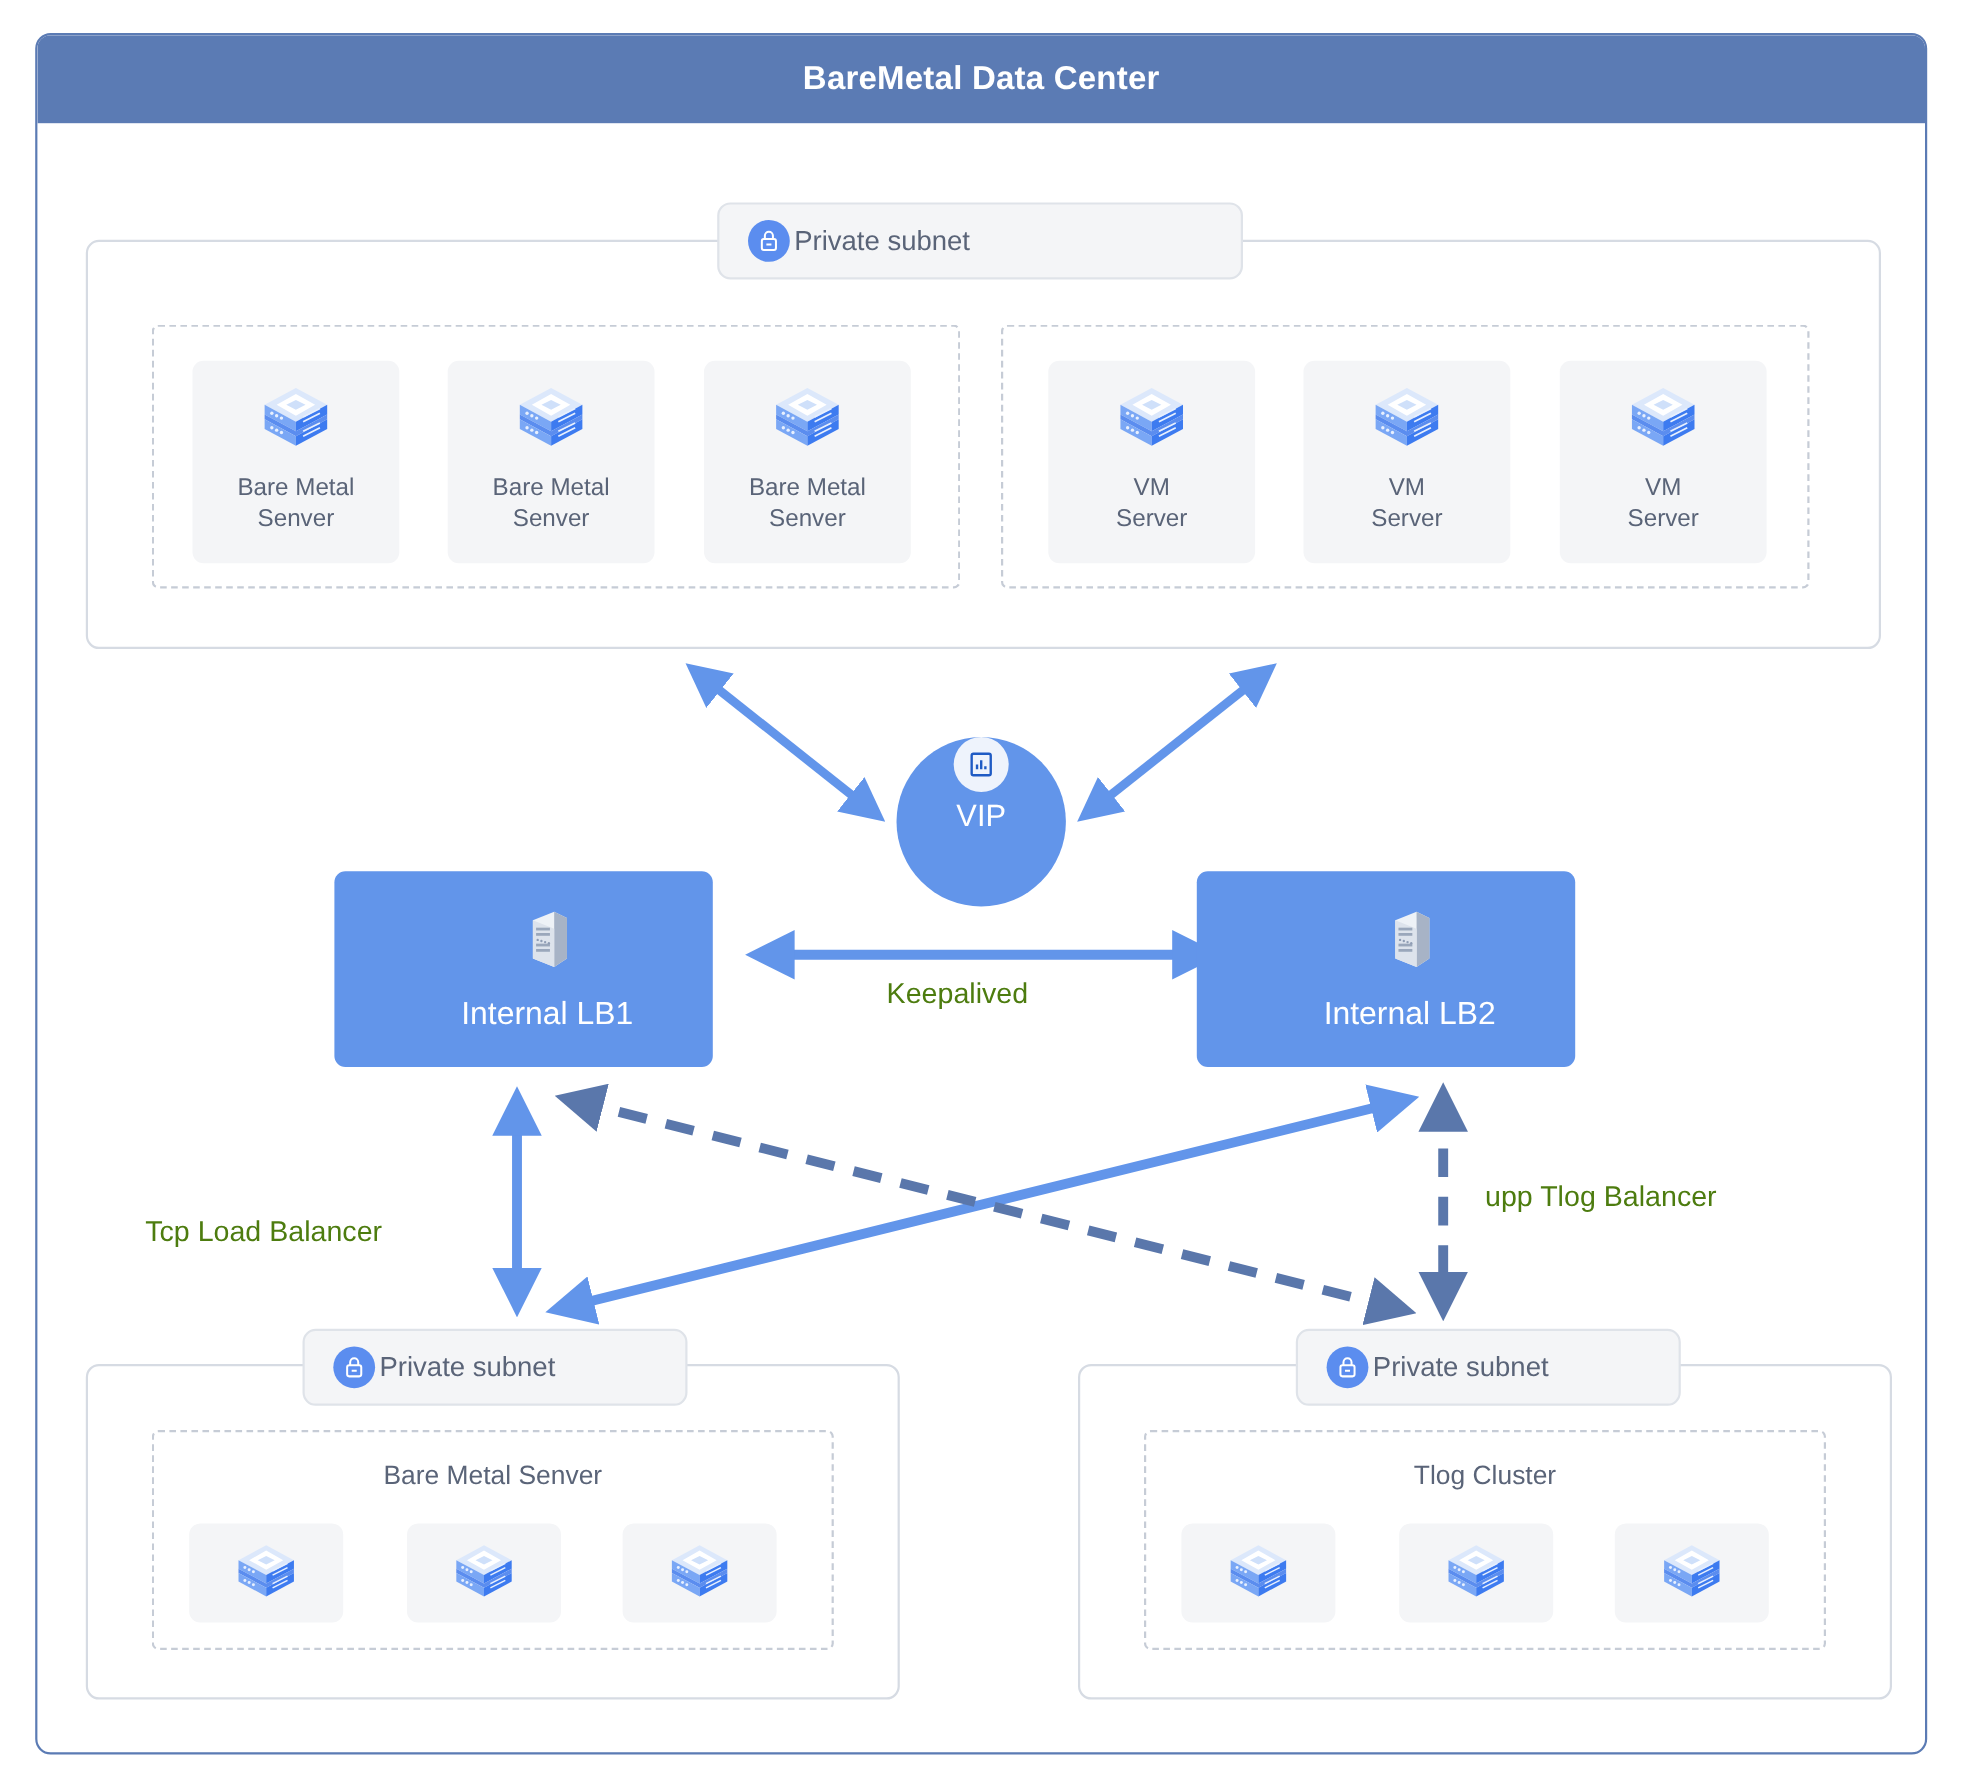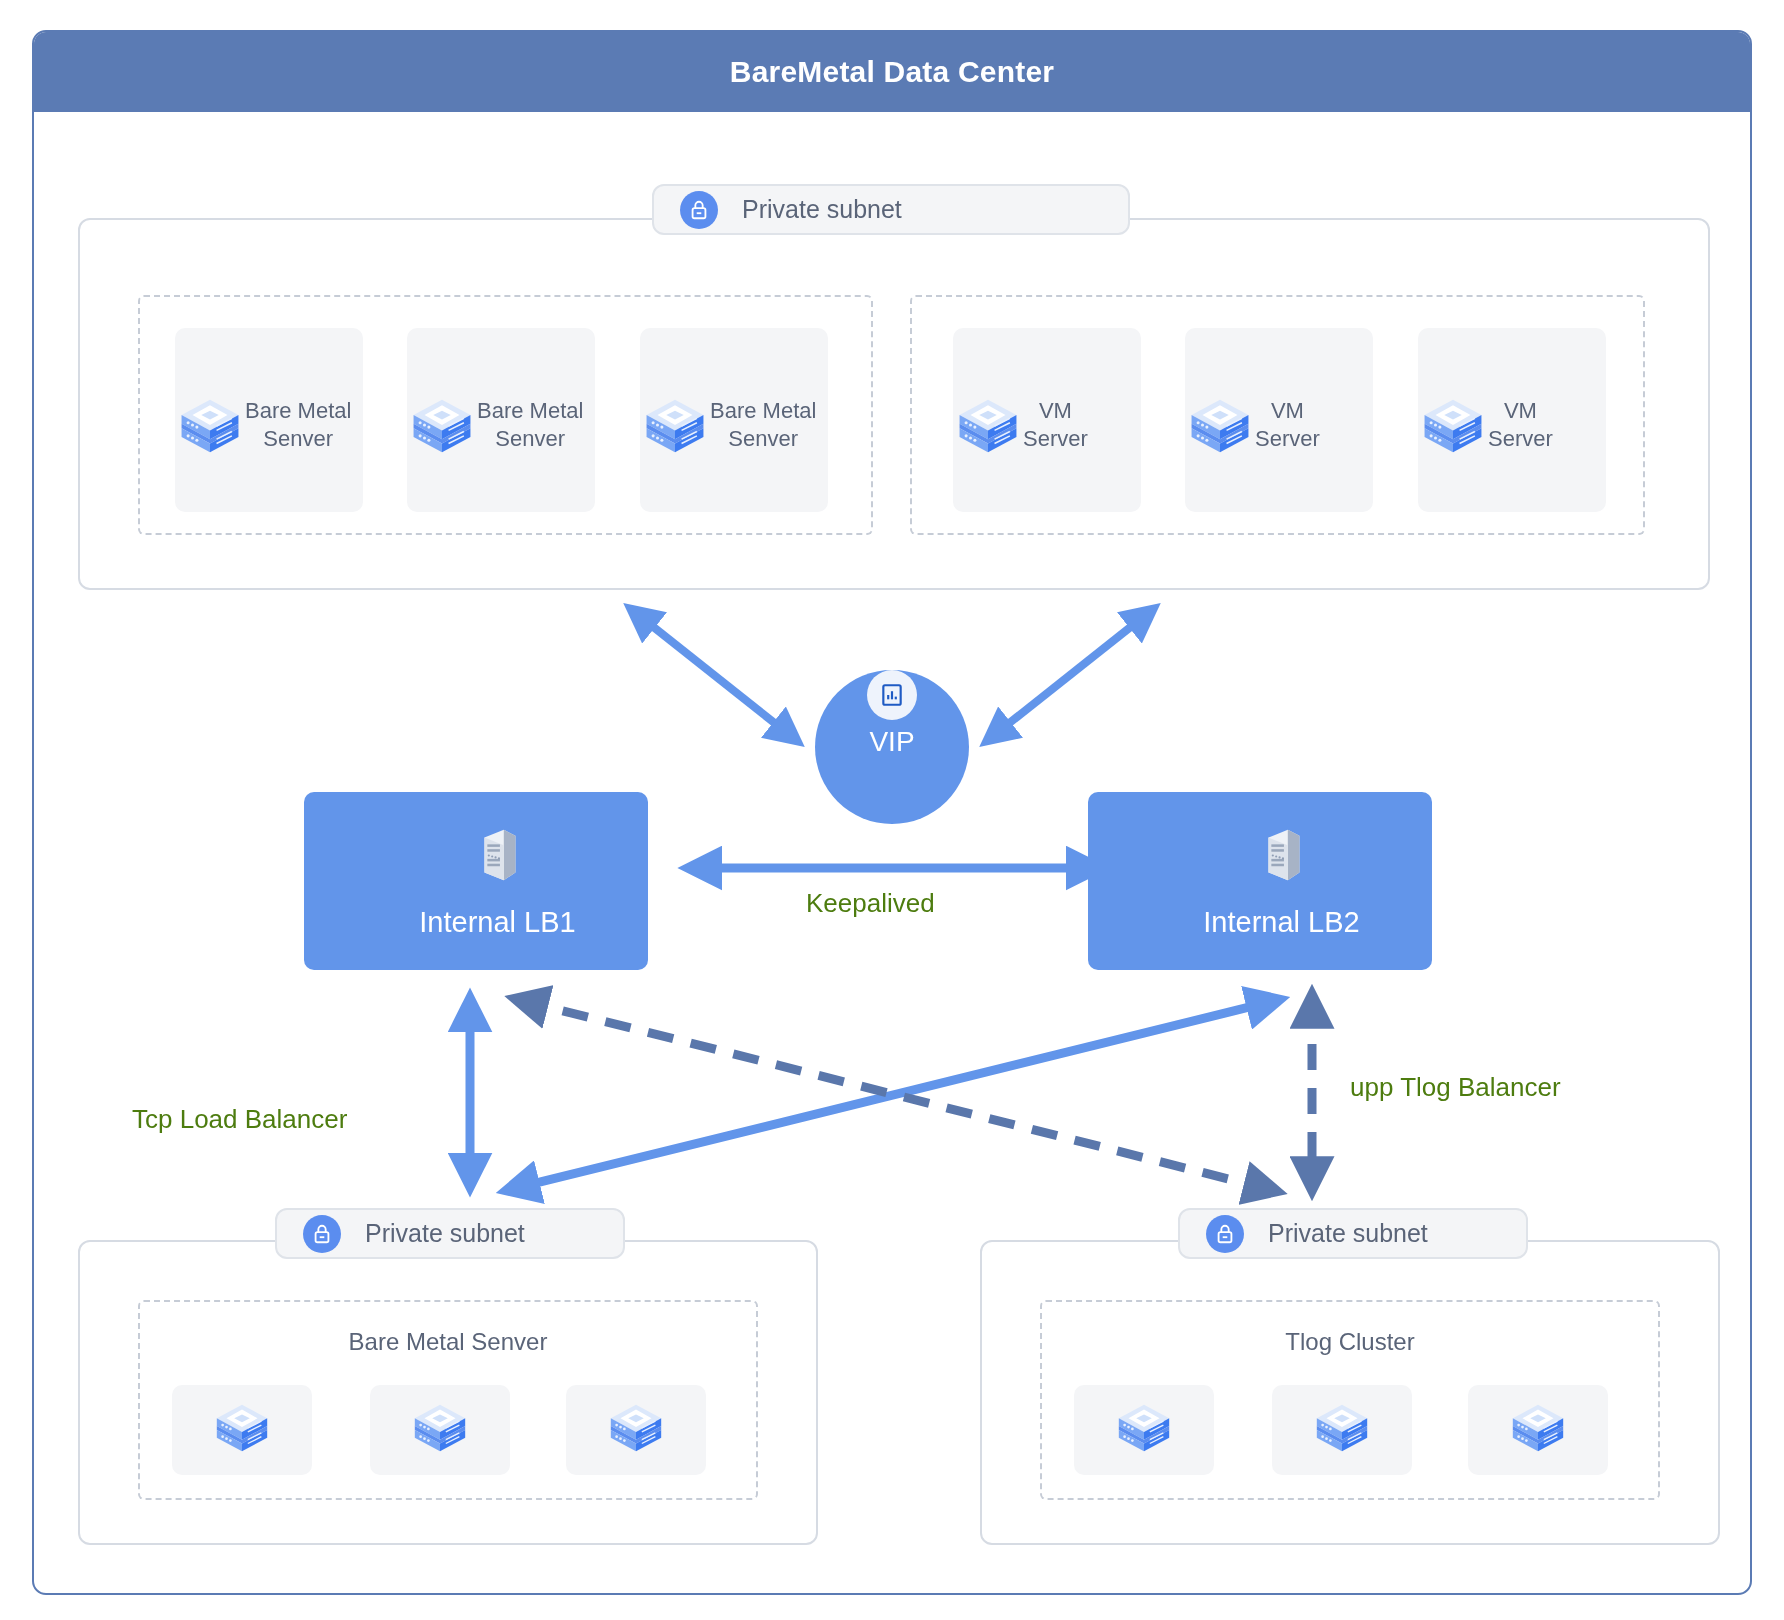--- a/index.html
+++ b/index.html
@@ -54,27 +54,27 @@
   .panel {
     position: absolute;
     border: 2px solid #d6dbe3;
     border-radius: 12px;
     background: #ffffff;
   }
 
   
   .subnet-pill {
     position: absolute;
-    height: 51px;
+    height: 70px;
     background: #f4f5f7;
     border: 2px solid #dfe3e9;
     border-radius: 12px;
     display: flex;
     align-items: center;
-    gap: 24px;
+    gap: 4px;
     padding: 16px 26px;
     z-index: 6;
   }
   .subnet-pill .pill-label {
     font-size: 25px;
     color: #5a6478;
     white-space: nowrap;
   }
 
   .lock-badge {
@@ -100,21 +100,21 @@
     font-size: 24px;
     color: #5a6478;
   }
 
   
   .tile {
     position: absolute;
     background: #f4f5f7;
     border-radius: 10px;
     display: flex;
-    flex-direction: row;
+    flex-direction: column;
     align-items: center;
     justify-content: flex-start;
   }
   .tile .tile-icon { margin-top: 16px; }
   .tile .tile-label {
     margin-top: 10px;
     font-size: 22px;
     line-height: 1.28;
     color: #5a6478;
     text-align: center;

